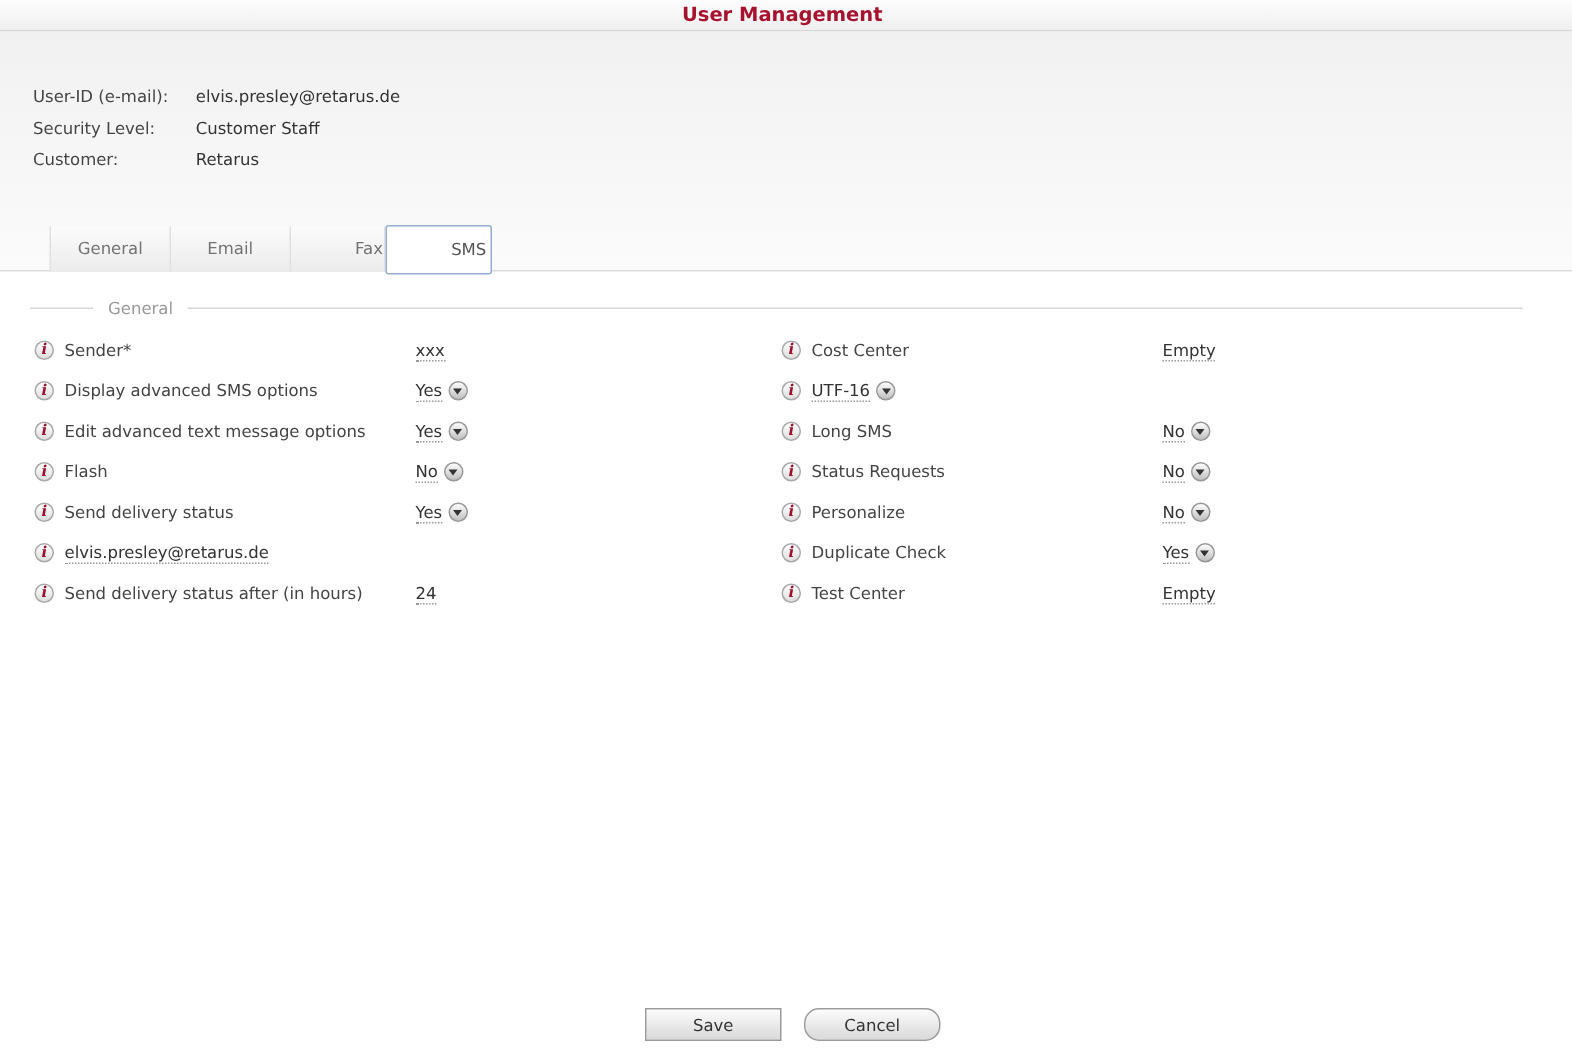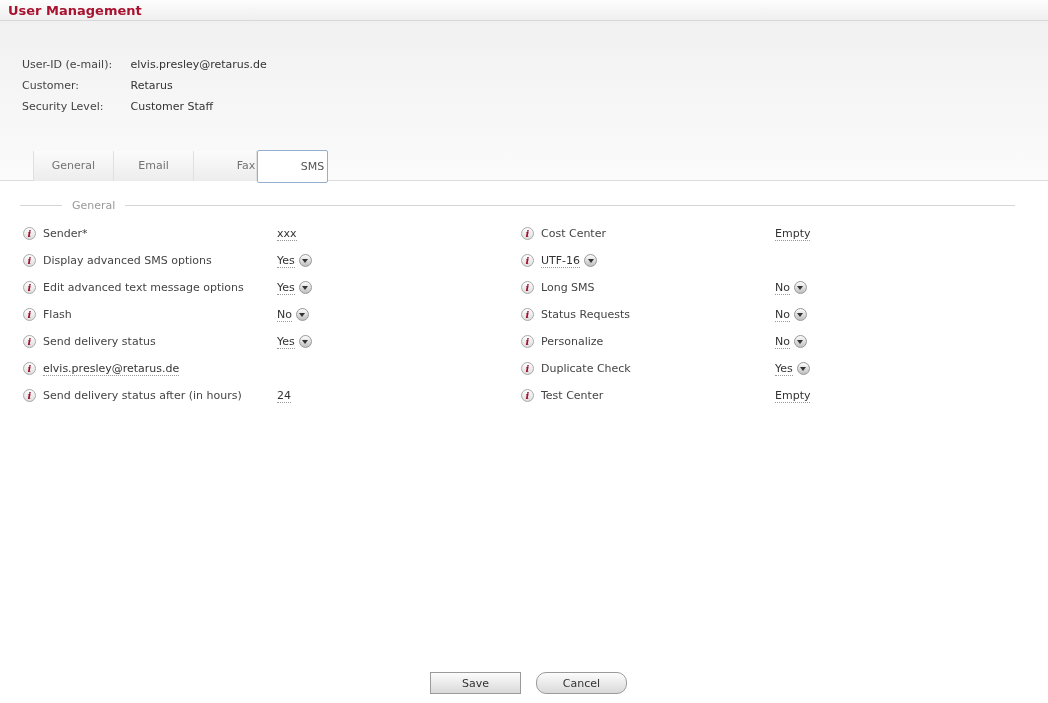--- a/index.html
+++ b/index.html
@@ -1,21 +1,21 @@
 <!DOCTYPE html>
 <html><head>
 <meta charset="utf-8">
 <style>
   * { margin:0; padding:0; box-sizing:border-box; }
   html,body { width:1048px; height:703px; background:#fff; }
   body { font-family:"DejaVu Sans","Liberation Sans",sans-serif; font-size:11px; color:#333; }
   .page { position:relative; width:1048px; height:703px; overflow:hidden; background:#fff; }
 
   
-  .page-header { height:21px; background:linear-gradient(#fdfdfd,#efefef); border-bottom:1px solid #d8d8d8; padding:3px 13px 0 8px; }
+  .page-header { height:21px; background:linear-gradient(#fdfdfd,#efefef); border-bottom:1px solid #d8d8d8; padding:3px 13px 0 8px;text-align:center; }
   .page-title { font-size:13px; font-weight:bold; color:#a9122f; }
 
   
   .top { position:relative; height:160px; background:linear-gradient(#f1f1f1,#fbfbfb); border-bottom:1px solid #dcdcdc; }
   .info { padding:33px 0 0 22px; }
   .irow { height:21px; line-height:21px; }
   .ilabel { display:inline-block; width:105px; color:#444; }
   .ivalue { color:#333; }
 
   
@@ -64,26 +64,26 @@
     <span class="page-title">User Management</span>
   </div>
 
   <div class="top">
     <div class="info" id="info-rows">
         <div class="irow">
     <span class="ilabel">User-ID (e-mail):</span>
     <span class="ivalue">elvis.presley@retarus.de</span>
   </div>
         <div class="irow">
+    <span class="ilabel">Security Level:</span>
+    <span class="ivalue">Customer Staff</span>
+  </div>
+        <div class="irow">
     <span class="ilabel">Customer:</span>
     <span class="ivalue">Retarus</span>
-  </div>
-        <div class="irow">
-    <span class="ilabel">Security Level:</span>
-    <span class="ivalue">Customer Staff</span>
   </div>
       </div>
     <div class="tabs" id="tabs">
         <div class="tab">
     <span class="tab-label">General</span>
   </div>
         <div class="tab">
     <span class="tab-label">Email</span>
   </div>
         <div class="tab">

